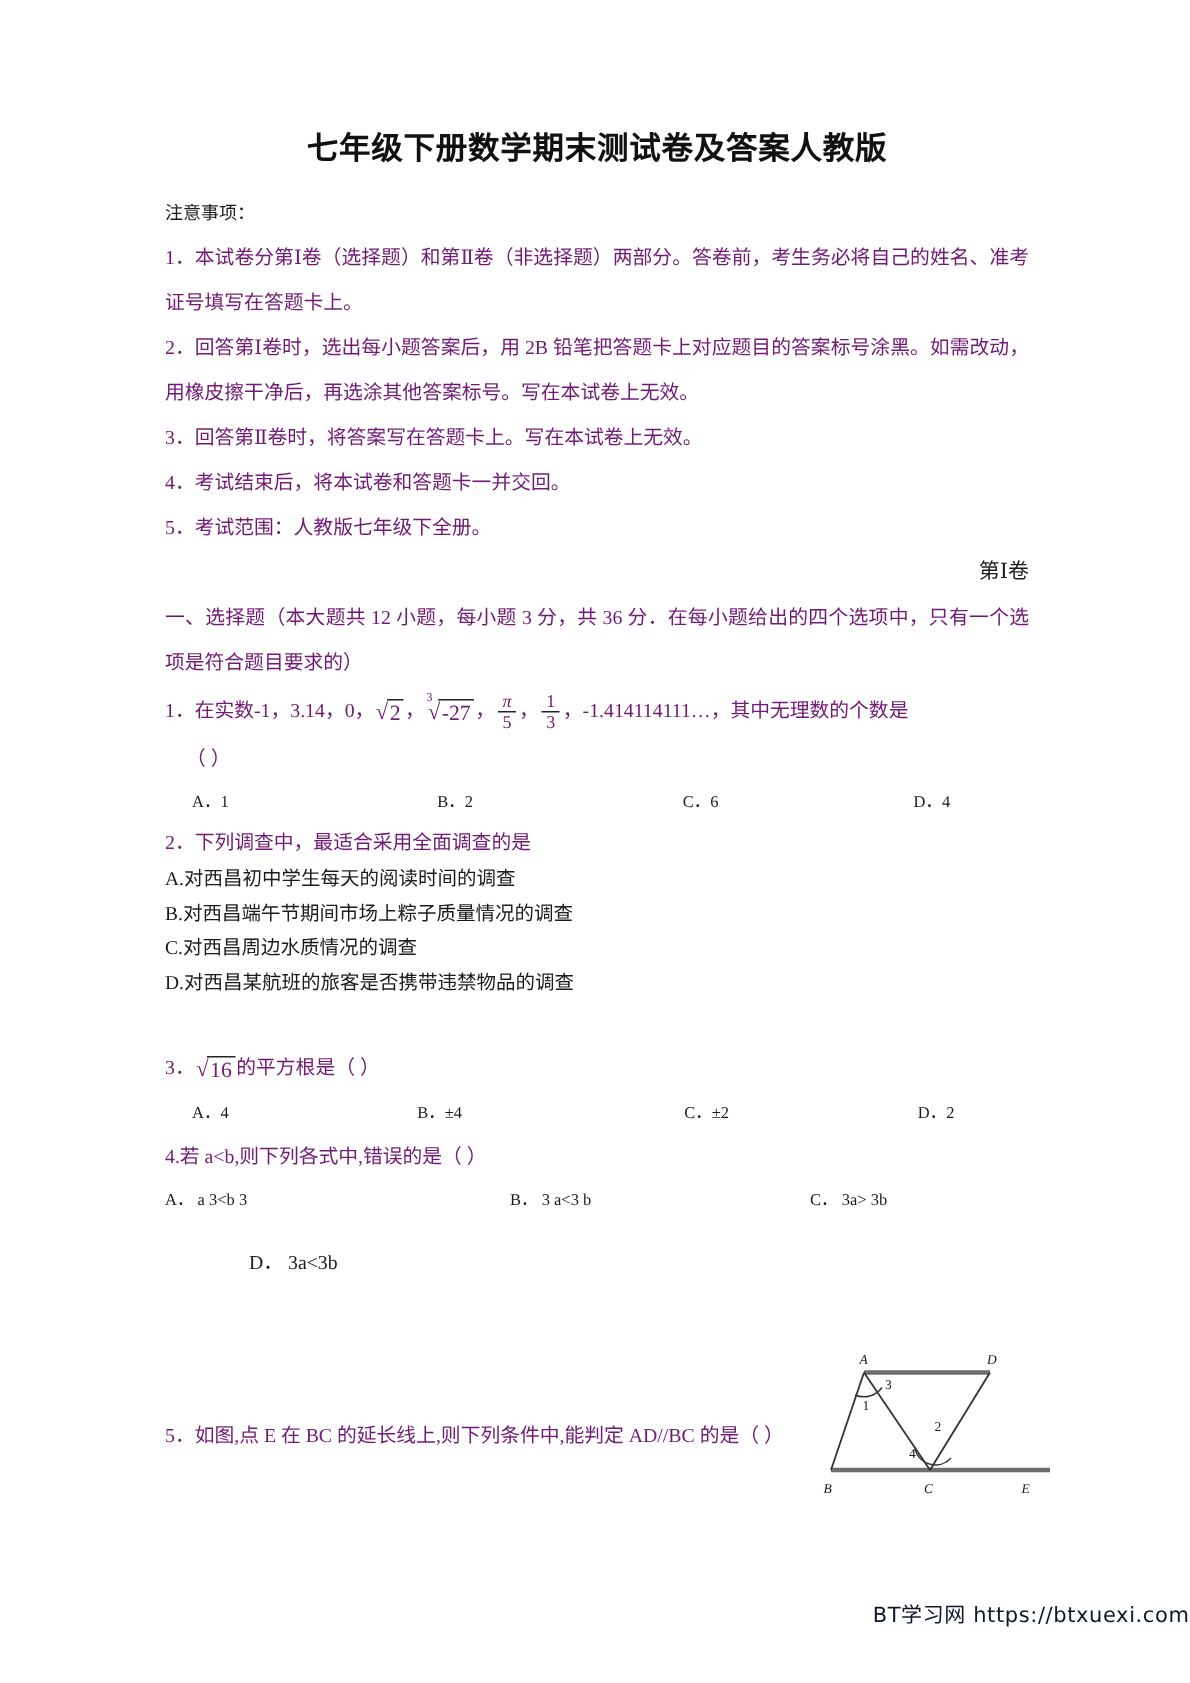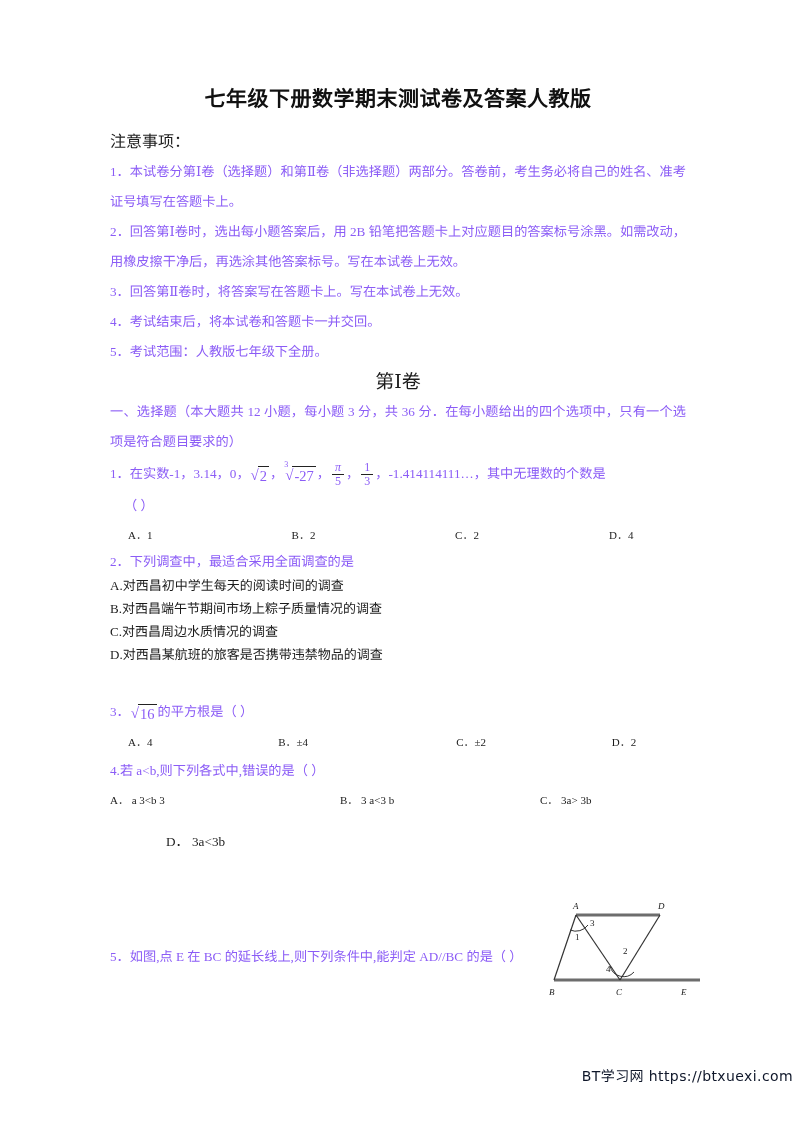--- a/index.html
+++ b/index.html
@@ -38,29 +38,29 @@
     line-height: 1.3;
     margin: 0 0 14px 0;
     color: #111;
   }
 
   
   .para {
     font-size: 13.2px;
     line-height: 30px;
     margin: 0;
-    color: #8b5cf6;
+    color: #701a75;
     text-align: justify;
   }
   .para.tight { line-height: 25px; }
-  .notice-head { font-size: 16px; line-height: 30px; margin: 0; }
+  .notice-head { font-size: 12px; line-height: 30px; margin: 0; }
 
   .center-head {
-    text-align: center;
-    font-size: 19px;
+    text-align: right;
+    font-size: 14px;
     line-height: 30px;
     margin: 0;
   }
 
   
   .opt-row {
     display: flex;
     font-size: 11px;
     line-height: 28px;
     margin: 0;
@@ -189,21 +189,21 @@
         </span><span>，</span><span class="frac">
           <span class="num">1</span>
           <span class="den">3</span>
         </span><span>，-1.414114111…，其中无理数的个数是</span>
     </p>
     <p class="para" style="padding-left:14px;">（    ）</p>
 
     <div class="opt-row">
       <span class="opt opt-a">A．1</span>
       <span class="opt opt-b">B．2</span>
-      <span class="opt opt-c">C．2</span>
+      <span class="opt opt-c">C．6</span>
       <span class="opt opt-d">D．4</span>
     </div>
 
     <p class="para tight">
       <span>2．</span><span>下列调查中，最适合采用全面调查的是</span>
     </p>
     <div class="stack-list">
       <p>A.对西昌初中学生每天的阅读时间的调查</p>
       <p>B.对西昌端午节期间市场上粽子质量情况的调查</p>
       <p>C.对西昌周边水质情况的调查</p>

